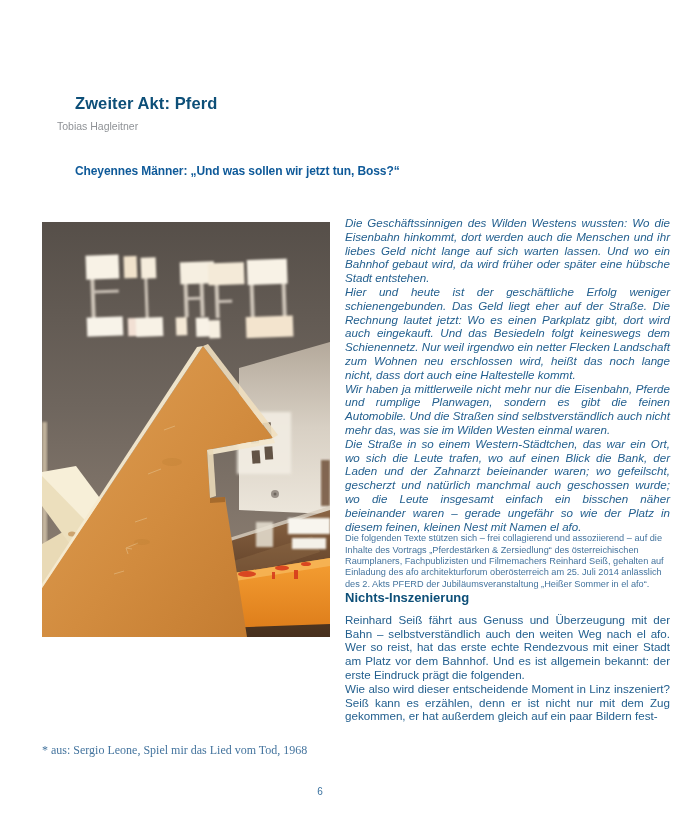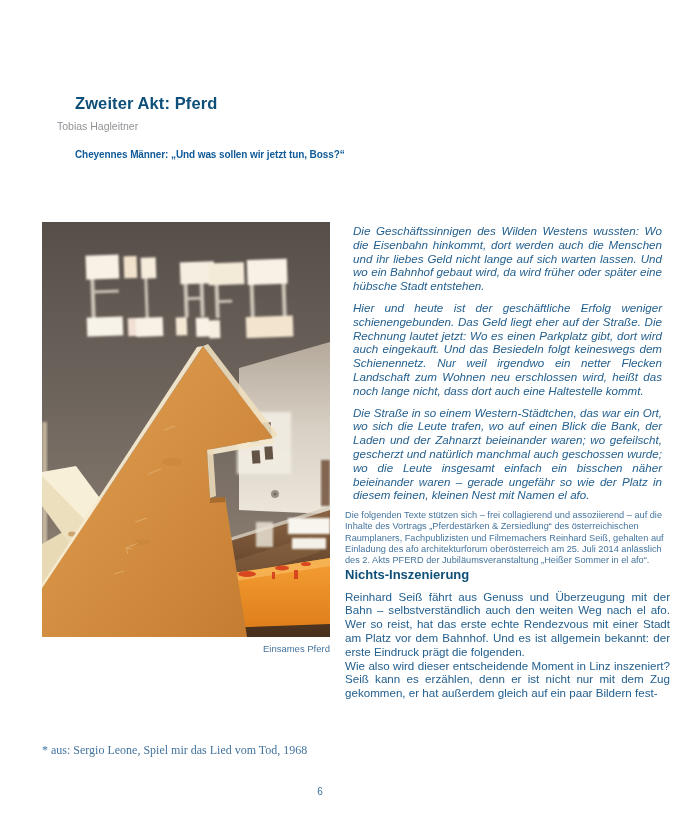--- a/index.html
+++ b/index.html
@@ -2,27 +2,27 @@
 <html><head>
 <meta charset="utf-8">
 <style>
   html,body{margin:0;padding:0;background:#ffffff;}
   .page{
     position:relative;width:700px;height:839px;background:#ffffff;
     font-family:"Liberation Sans",sans-serif;overflow:hidden;
   }
   .title{position:absolute;left:75px;top:94px;font-size:16.5px;font-weight:bold;color:#0d4f78;letter-spacing:.1px;}
   .author{position:absolute;left:57px;top:120px;font-size:10.5px;color:#8f9296;}
-  .quote{position:absolute;left:75px;top:147px;font-size:10px;font-weight:bold;color:#0f5a99;line-height:16px;letter-spacing:-.1px;white-space:nowrap;}
+  .quote{position:absolute;left:75px;top:163px;font-size:12px;font-weight:bold;color:#0f5a99;line-height:16px;letter-spacing:-.1px;white-space:nowrap;}
   .photo{position:absolute;left:42px;top:222px;width:288px;height:415px;}
   .photo svg{display:block;}
   .caption{position:absolute;left:42px;top:643px;width:288px;text-align:right;font-size:9.5px;line-height:12.2px;color:#44749e;}
   .footnote{position:absolute;left:42px;top:743px;font-size:12px;color:#44749e;font-family:Liberation Serif, serif;}
   .col{position:absolute;left:345px;top:216px;width:325px;color:#24608f;}
-  .col .intro p{margin:8px;font-size:11.6px;line-height:13.8px;font-style:italic;text-align:justify;}
+  .col .intro p{margin:0;font-size:11.6px;line-height:13.8px;font-style:italic;text-align:justify;}
   .credit{margin-top:0;font-size:9.2px;line-height:11.3px;color:#44749e;}
   .section-heading{font-size:13px;font-weight:bold;color:#0d4f78;}
   .col .bodytext{margin-top:8px;}
   .col .bodytext p{margin:0;font-size:11.6px;line-height:13.8px;text-align:justify;}
   .pageno{position:absolute;left:300px;top:786px;width:40px;text-align:center;font-size:10px;color:#39719f;}
 </style>
 </head>
 <body>
 
 <div class="page">
@@ -175,27 +175,27 @@
           <path d="M84,326 l12,-5 m-12,5 l6,1 m-6,-1 l2,6"></path>
           <path d="M72,352 l10,-3"></path>
         </g>
         <ellipse cx="130" cy="240" rx="10" ry="4" fill="#b87a30" opacity="0.25"></ellipse>
         <ellipse cx="100" cy="320" rx="8" ry="3" fill="#b87a30" opacity="0.25"></ellipse>
       </g>
     </svg>
   </div>
 
   <div class="caption">
-    <div>Einsames Pferd</div>
   </div>
 
   <div class="col">
     <div class="intro">
       <p>Die Geschäftssinnigen des Wilden Westens wussten: Wo die Eisenbahn hinkommt, dort werden auch die Menschen und ihr liebes Geld nicht lange auf sich warten lassen. Und wo ein Bahnhof gebaut wird, da wird früher oder später eine hübsche Stadt entstehen.</p>
       <p>Hier und heute ist der geschäftliche Erfolg weniger schienengebunden. Das Geld liegt eher auf der Straße. Die Rechnung lautet jetzt: Wo es einen Parkplatz gibt, dort wird auch eingekauft. Und das Besiedeln folgt keineswegs dem Schienennetz. Nur weil irgendwo ein netter Flecken Landschaft zum Wohnen neu erschlossen wird, heißt das noch lange nicht, dass dort auch eine Haltestelle kommt.</p>
+      <p>Wir haben ja mittlerweile nicht mehr nur die Eisenbahn, Pferde und rumplige Planwagen, sondern es gibt die feinen Automobile. Und die Straßen sind selbstverständlich auch nicht mehr das, was sie im Wilden Westen einmal waren.</p>
       <p>Die Straße in so einem Western-Städtchen, das war ein Ort, wo sich die Leute trafen, wo auf einen Blick die Bank, der Laden und der Zahnarzt beieinander waren; wo gefeilscht, gescherzt und natürlich manchmal auch geschossen wurde; wo die Leute insgesamt einfach ein bisschen näher beieinander waren – gerade ungefähr so wie der Platz in diesem feinen, kleinen Nest mit Namen el afo.</p>
     </div>
     <div class="credit">Die folgenden Texte stützen sich – frei collagierend und assoziierend – auf die Inhalte des Vortrags „Pferdestärken &amp; Zersiedlung“ des österreichischen Raumplaners, Fachpublizisten und Filmemachers Reinhard Seiß, gehalten auf Einladung des afo architekturforum oberösterreich am 25. Juli 2014 anlässlich des 2. Akts PFERD der Jubiläumsveranstaltung „Heißer Sommer in el afo“.</div>
     <div class="section-heading">Nichts-Inszenierung</div>
     <div class="bodytext">
       <p>Reinhard Seiß fährt aus Genuss und Überzeugung mit der Bahn – selbstverständlich auch den weiten Weg nach el afo. Wer so reist, hat das erste echte Rendezvous mit einer Stadt am Platz vor dem Bahnhof. Und es ist allgemein bekannt: der erste Eindruck prägt die folgenden.</p>
       <p>Wie also wird dieser entscheidende Moment in Linz inszeniert? Seiß kann es erzählen, denn er ist nicht nur mit dem Zug gekommen, er hat außerdem gleich auf ein paar Bildern fest-</p>
     </div>
   </div>
 

